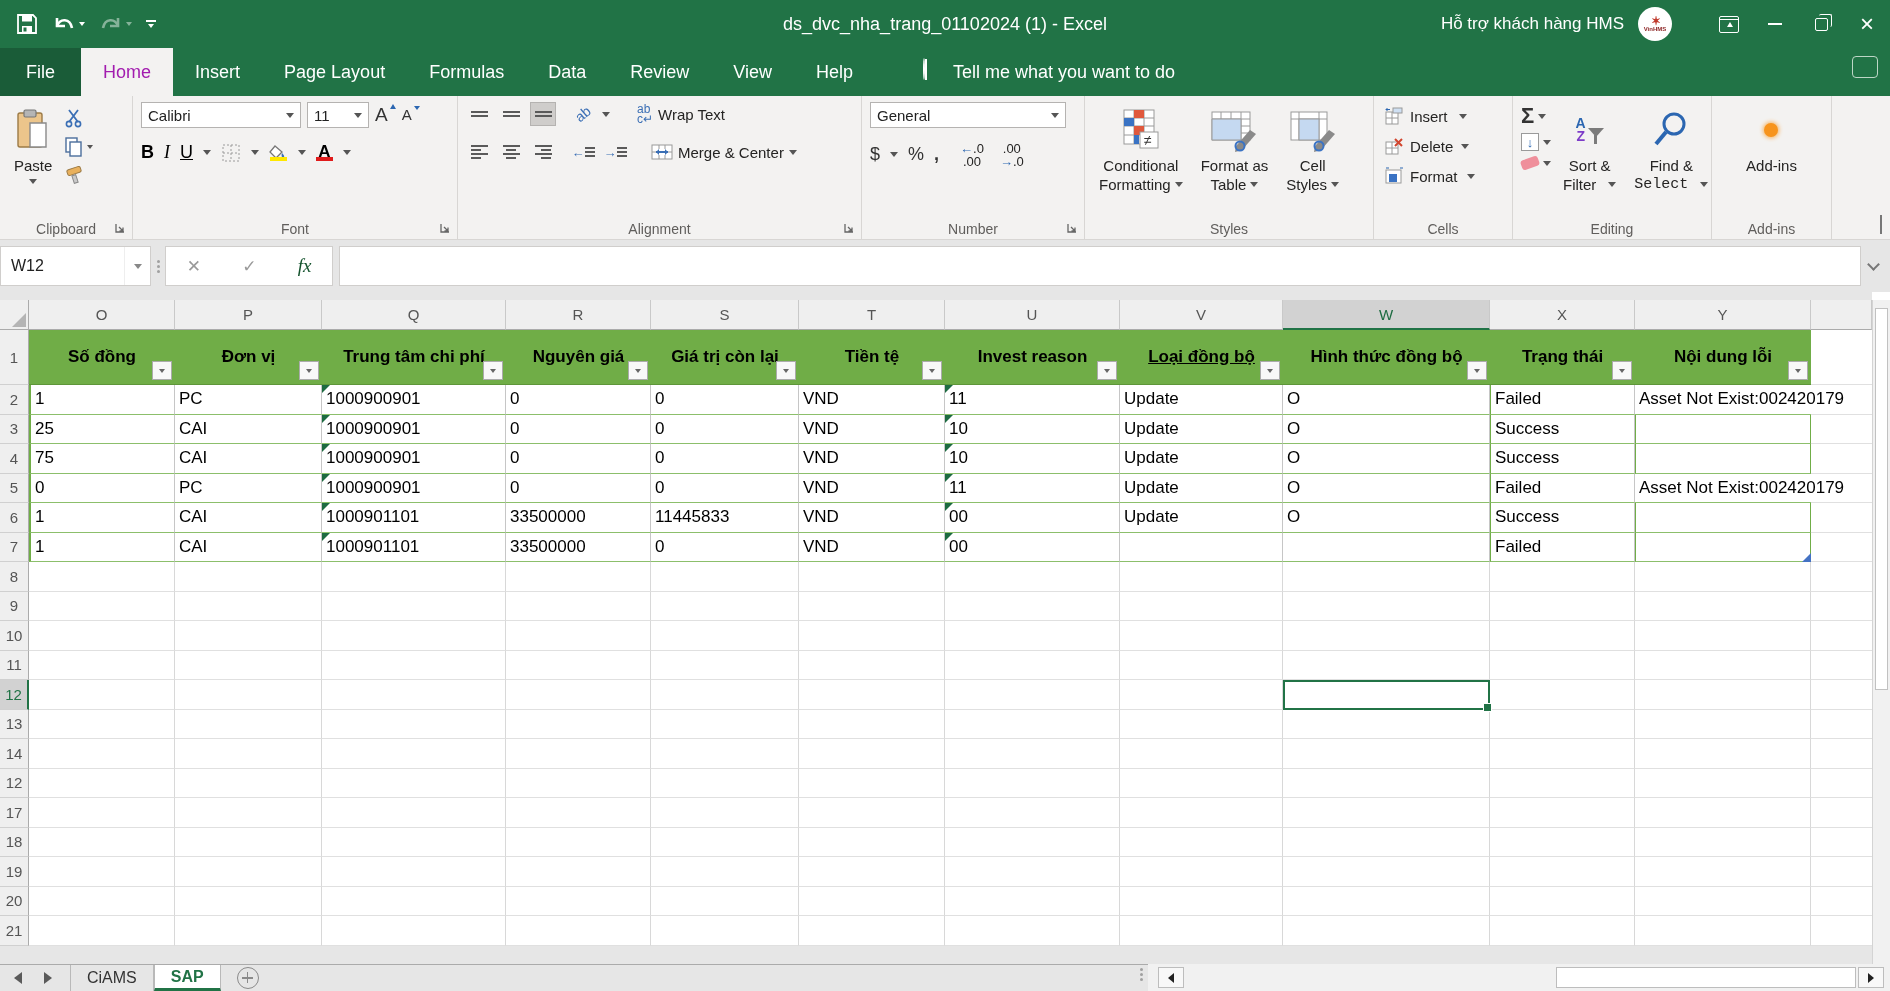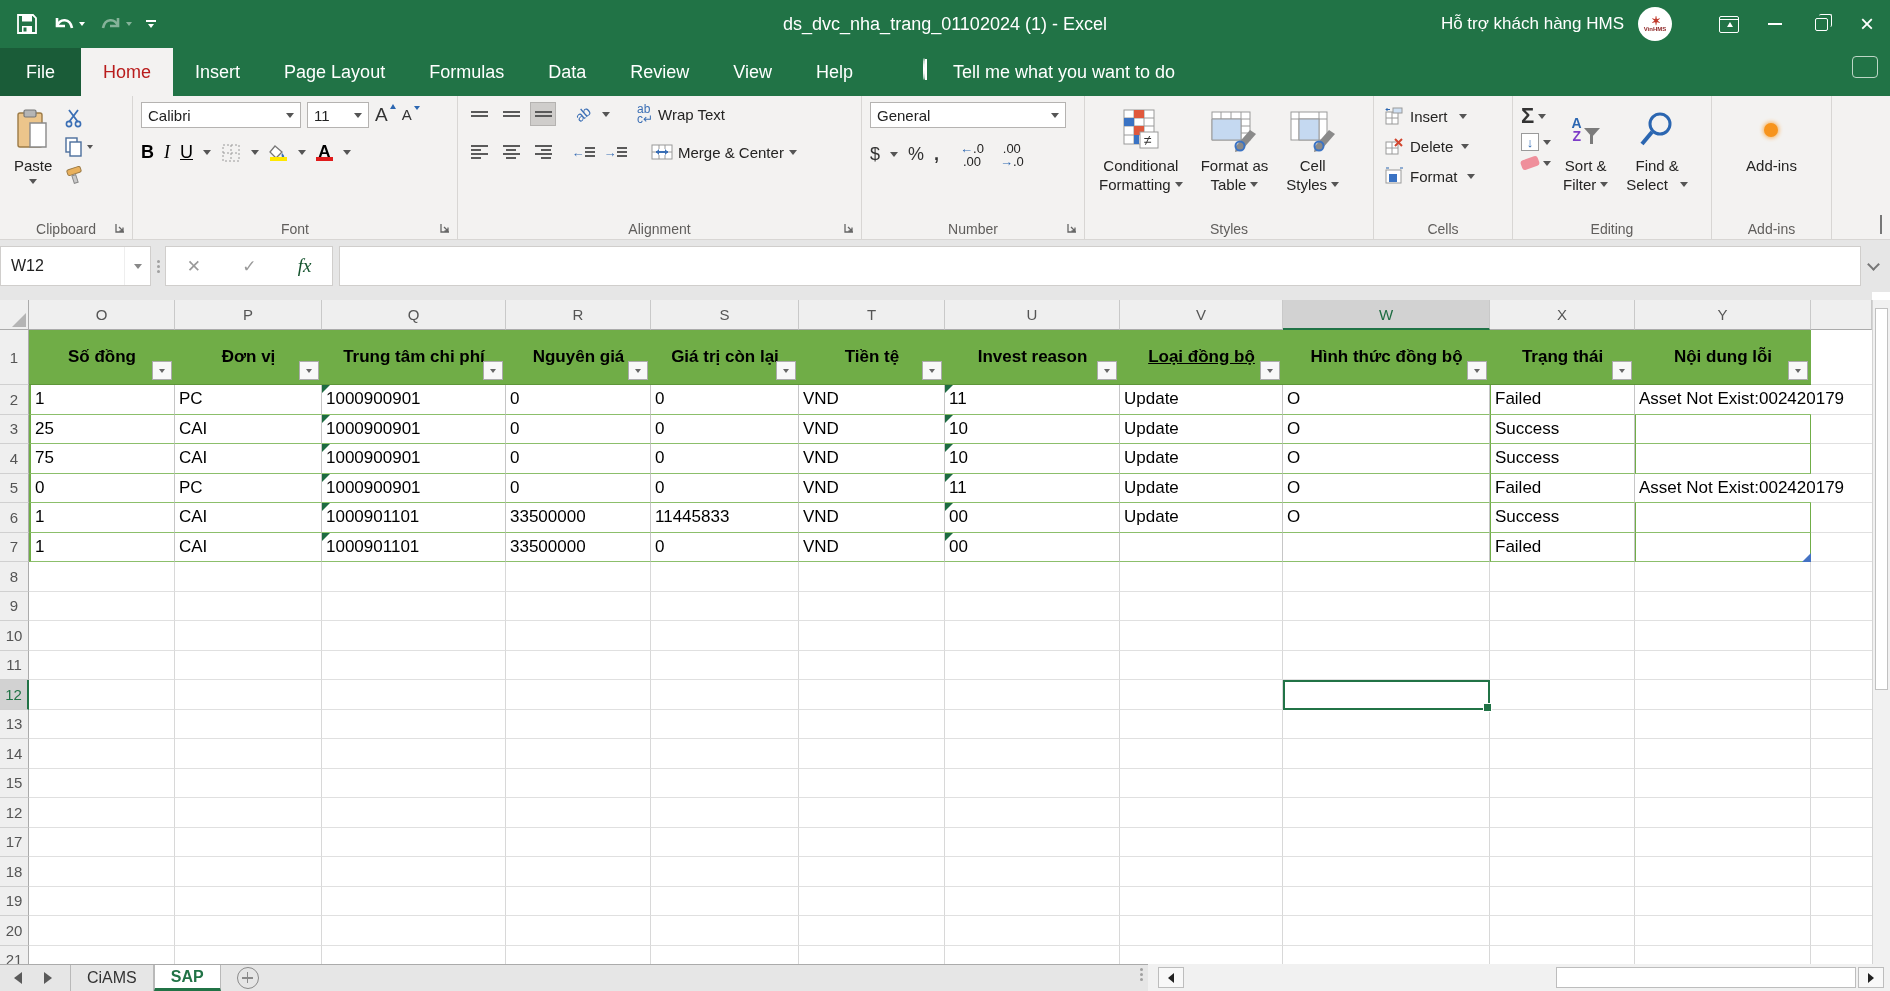--- a/index.html
+++ b/index.html
@@ -24,21 +24,21 @@
   .rest { width:13px; height:13px; border:1.5px solid #fff; border-radius:2px; position:relative; }
   .rest:before { content:""; position:absolute; left:3px; top:-5px; width:12px; height:12px; border:1.5px solid #fff; border-left:none; border-bottom:none; border-radius:2px; }
   .ribdisp { width:20px; height:17px; border:1.5px solid #fff; border-radius:2px; position:relative; }
   .ribdisp:before { content:""; position:absolute; left:0; right:0; top:2.5px; border-top:1.5px solid #fff; }
   .ribdisp:after { content:""; position:absolute; left:7px; top:5px; width:0; height:0; border-left:3px solid transparent; border-right:3px solid transparent; border-bottom:5px solid #fff; }
 
   
   #tabbar { position:absolute; left:0; top:48px; width:1890px; height:48px; background:#217346; display:flex; align-items:stretch; color:#fff; font-size:18px; }
   .rtab { padding:0 22px; display:flex; align-items:center; }
   .rtab.file { background:#1a5c38; padding:0 26px; }
-  .rtab.active { background:#f3f2f1; color:#b91c1c; }
+  .rtab.active { background:#f3f2f1; color:#a21caf; }
   #tellme { display:flex; align-items:center; gap:10px; margin-left:48px; }
   .bulb { width:20px; height:26px; position:relative; }
   .bulb .glass { width:16px; height:16px; border:1.8px solid #fff; border-radius:50%; }
   .bulb .base { width:8px; height:5px; border:1.5px solid #fff; border-top:none; margin:1px auto 0; }
   #tab-note-icon { position:absolute; right:12px; top:8px; width:26px; height:22px; border:1.6px solid #d8e8dd; border-radius:4px; opacity:.85; }
 
   
   #ribbon { position:absolute; left:0; top:96px; width:1890px; height:144px; background:#f3f2f1; border-bottom:1px solid #d8d6d4; display:flex; }
   .grp { position:relative; height:100%; border-right:1px solid #d8d6d4; padding:6px 8px 24px; display:flex; gap:6px; }
   .grplabel { position:absolute; bottom:2px; left:0; right:0; text-align:center; font-size:14px; color:#605e5c; }
@@ -526,34 +526,34 @@
     </div>
     <div class="bigbtn">
       <span class="ic" style="gap:2px;">
         <span class="azword">
             <span style="color:#2b66b1;">A</span>
             <span style="color:#7d3cc8;">Z</span>
           </span>
         <span class="funnel"></span>
       </span>
       <span>Sort &amp;</span>
-      <span class="row" style="gap:4px;">
+      <span class="row" style="gap:12px;">
           <span>Filter</span>
           <span class="dtri"></span>
         </span>
     </div>
     <div class="bigbtn">
       <span class="ic">
         <svg width="38" height="40" viewBox="0 0 38 40">
             <circle cx="22" cy="14" r="10" fill="none" stroke="#2b66b1" stroke-width="3"></circle>
             <path d="M14 22 L4 34" stroke="#2b66b1" stroke-width="4"></path>
           </svg>
       </span>
       <span>Find &amp;</span>
-      <span class="row" style="gap:12px;">
+      <span class="row" style="gap:12px;font-family:Liberation Mono, monospace;">
           <span>Select</span>
           <span class="dtri"></span>
         </span>
     </div>
     <span class="grplabel">Editing</span>
   </div>
 
   <div class="grp" style="width:120px;justify-content:center;">
     <div class="bigbtn">
       <span class="ic">
@@ -864,35 +864,20 @@
         <div class="cell" style="width: 148px; height: 29.5px;"></div>
         <div class="cell" style="width: 146px; height: 29.5px;"></div>
         <div class="cell" style="width: 175px; height: 29.5px;"></div>
         <div class="cell" style="width: 163px; height: 29.5px;"></div>
         <div class="cell" style="width: 207px; height: 29.5px;"></div>
         <div class="cell" style="width: 145px; height: 29.5px;"></div>
         <div class="cell" style="width: 176px; height: 29.5px;"></div>
         <div class="cell gutcell" style="width: 61px; height: 29.5px;"></div>
       </div>
       <div class="grow" style="height: 29.5px;">
-        <div class="rnum" style="height: 29.5px;">15</div>
-        <div class="cell" style="width: 146px; height: 29.5px;"></div>
-        <div class="cell" style="width: 147px; height: 29.5px;"></div>
-        <div class="cell" style="width: 184px; height: 29.5px;"></div>
-        <div class="cell" style="width: 145px; height: 29.5px;"></div>
-        <div class="cell" style="width: 148px; height: 29.5px;"></div>
-        <div class="cell" style="width: 146px; height: 29.5px;"></div>
-        <div class="cell" style="width: 175px; height: 29.5px;"></div>
-        <div class="cell" style="width: 163px; height: 29.5px;"></div>
-        <div class="cell" style="width: 207px; height: 29.5px;"></div>
-        <div class="cell" style="width: 145px; height: 29.5px;"></div>
-        <div class="cell" style="width: 176px; height: 29.5px;"></div>
-        <div class="cell gutcell" style="width: 61px; height: 29.5px;"></div>
-      </div>
-      <div class="grow" style="height: 29.5px;">
         <div class="rnum" style="height: 29.5px;">12</div>
         <div class="cell" style="width: 146px; height: 29.5px;"></div>
         <div class="cell" style="width: 147px; height: 29.5px;"></div>
         <div class="cell" style="width: 184px; height: 29.5px;"></div>
         <div class="cell" style="width: 145px; height: 29.5px;"></div>
         <div class="cell" style="width: 148px; height: 29.5px;"></div>
         <div class="cell" style="width: 146px; height: 29.5px;"></div>
         <div class="cell" style="width: 175px; height: 29.5px;"></div>
         <div class="cell" style="width: 163px; height: 29.5px;"></div>
         <div class="cell" style="width: 207px; height: 29.5px;"></div>

